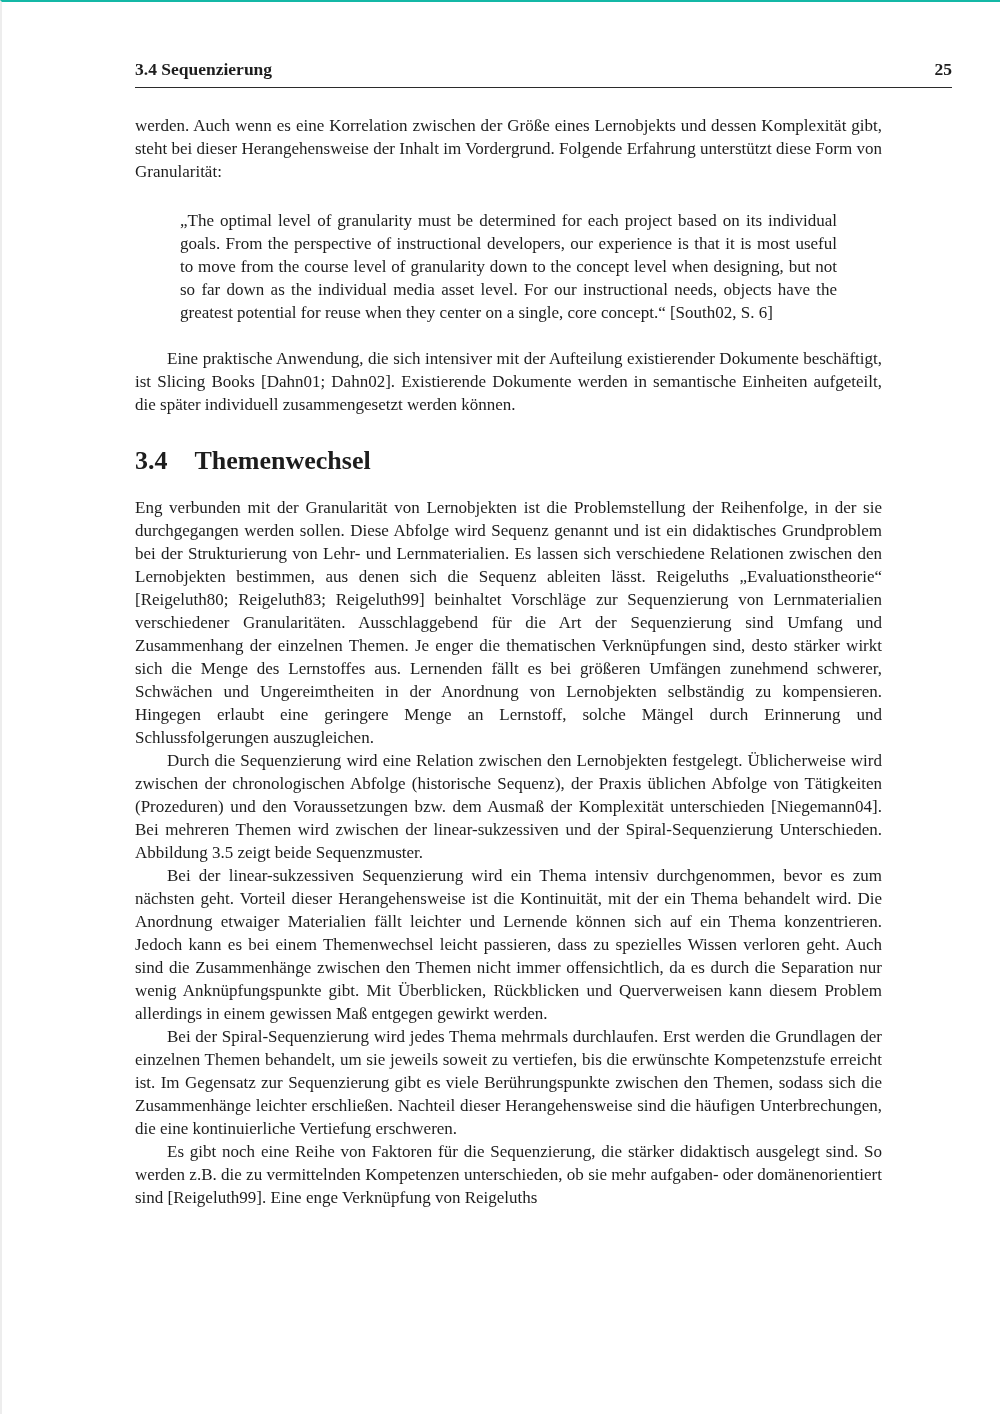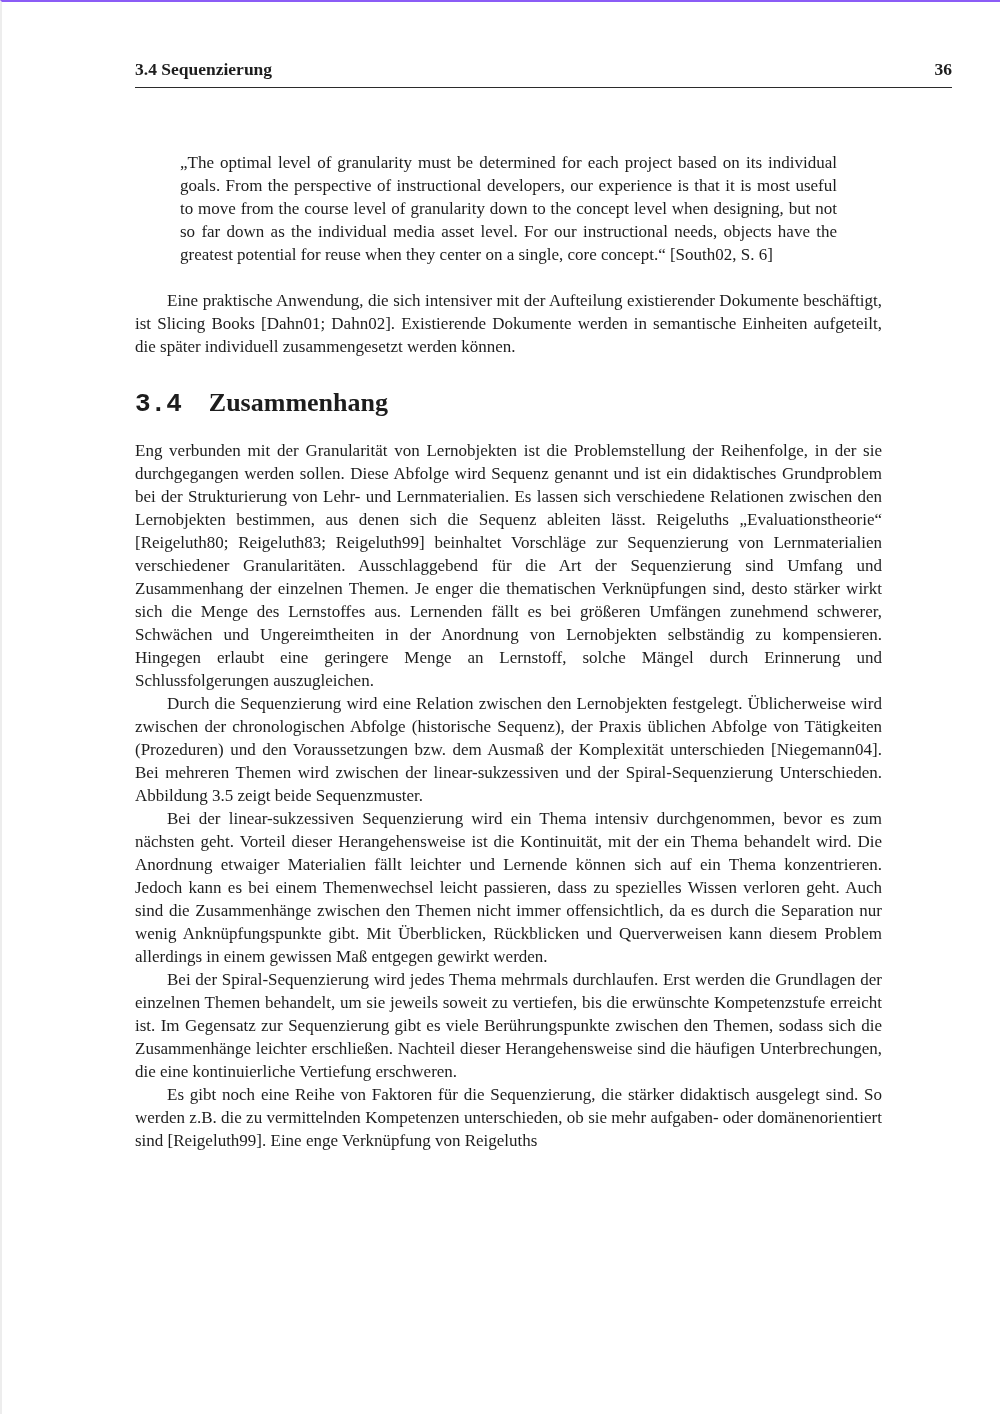--- a/index.html
+++ b/index.html
@@ -9,21 +9,21 @@
     background: #ffffff;
     color: #1d1d1d;
     font-family: "Liberation Serif", "DejaVu Serif", serif;
     position: relative;
     overflow: hidden;
   }
   .page {
     position: absolute;
     inset: 0;
     border-left: 2px solid #ededed;
-    border-top: 2px solid #8b5cf6;
+    border-top: 2px solid #14b8a6;
     box-sizing: border-box;
   }
   
   .running-header {
     position: absolute;
     left: 133px;
     top: 57px;
     width: 817px;
     display: flex;
     justify-content: space-between;
@@ -42,49 +42,50 @@
     width: 747px;
     font-size: 17px;
     line-height: 23px;
     text-align: justify;
     hyphens: auto;
     -webkit-hyphens: auto;
   }
   p.para { margin: 0; }
   p.para.indent { text-indent: 32px; }
   blockquote.quote {
-    margin: 37px 45px 23px 45px;
+    margin: 26px 45px 23px 45px;
     text-align: justify;
   }
   h2.section-heading {
     font-size: 26px;
     line-height: 30px;
     font-weight: bold;
     margin: 30px 0 20px 0;
     text-align: left;
     text-indent: 0;
   }
-  h2 .sec-num { margin-right: 27px; font-family: Liberation Mono, monospace; }
+  h2 .sec-num { margin-right: 27px; }
   .b { font-weight: normal; }
   .i { }
 </style>
 </head>
 <body>
 
 <div class="page">
 
   <header class="running-header">
     <span>3.4 Sequenzierung</span>
-    <span>36</span>
+    <span>25</span>
   </header>
 
   <main class="content">
+      <p class="para"><span>werden. Auch wenn es eine Korrelation zwischen der Größe eines Lernobjekts und dessen Komplexität gibt, steht bei dieser Herangehensweise der Inhalt im Vordergrund. Folgende Erfahrung unterstützt diese Form von Granularität:</span></p>
       <blockquote class="quote" lang="en"><span>„The optimal level of granularity must be determined for each project based on its individual goals. From the perspective of instructional developers, our experience is that it is most useful to move from the course level of granularity down to the concept level when designing, but not so far down as the individual media asset level. For our instructional needs, objects have the greatest potential for reuse when they center on a single, core concept.“ [South02, S. 6]</span></blockquote>
       <p class="para indent"><span>Eine praktische Anwendung, die sich intensiver mit der Aufteilung existierender Dokumente beschäftigt, ist </span><span class="i">Slicing Books</span><span> [Dahn01; Dahn02]. Existierende Dokumente werden in semantische Einheiten aufgeteilt, die später individuell zusammengesetzt werden können.</span></p>
-      <h2 class="section-heading"><span class="sec-num">3.4</span><span>Zusammenhang</span></h2>
+      <h2 class="section-heading"><span class="sec-num">3.4</span><span>Themenwechsel</span></h2>
       <p class="para"><span>Eng verbunden mit der Granularität von Lernobjekten ist die Problemstellung der Reihenfolge, in der sie durchgegangen werden sollen. Diese Abfolge wird </span><span class="b">Sequenz</span><span> genannt und ist ein didaktisches Grundproblem bei der Strukturierung von Lehr- und Lernmaterialien. Es lassen sich verschiedene Relationen zwischen den Lernobjekten bestimmen, aus denen sich die Sequenz ableiten lässt. Reigeluths „Evaluationstheorie“ [Reigeluth80; Reigeluth83; Reigeluth99] beinhaltet Vorschläge zur Sequenzierung von Lernmaterialien verschiedener Granularitäten. Ausschlaggebend für die Art der Sequenzierung sind Umfang und Zusammenhang der einzelnen Themen. Je enger die thematischen Verknüpfungen sind, desto stärker wirkt sich die Menge des Lernstoffes aus. Lernenden fällt es bei größeren Umfängen zunehmend schwerer, Schwächen und Ungereimtheiten in der Anordnung von Lernobjekten selbständig zu kompensieren. Hingegen erlaubt eine geringere Menge an Lernstoff, solche Mängel durch Erinnerung und Schlussfolgerungen auszugleichen.</span></p>
       <p class="para indent"><span>Durch die Sequenzierung wird eine Relation zwischen den Lernobjekten festgelegt. Üblicherweise wird zwischen der chronologischen Abfolge (historische Sequenz), der Praxis üblichen Abfolge von Tätigkeiten (Prozeduren) und den Voraussetzungen bzw. dem Ausmaß der Komplexität unterschieden [Niegemann04]. Bei mehreren Themen wird zwischen der </span><span class="b">linear-sukzessiven</span><span> und der </span><span class="b">Spiral-Sequenzierung</span><span> Unterschieden. Abbildung 3.5 zeigt beide Sequenzmuster.</span></p>
       <p class="para indent"><span>Bei der linear-sukzessiven Sequenzierung wird ein Thema intensiv durchgenommen, bevor es zum nächsten geht. Vorteil dieser Herangehensweise ist die Kontinuität, mit der ein Thema behandelt wird. Die Anordnung etwaiger Materialien fällt leichter und Lernende können sich auf ein Thema konzentrieren. Jedoch kann es bei einem Themenwechsel leicht passieren, dass zu spezielles Wissen verloren geht. Auch sind die Zusammenhänge zwischen den Themen nicht immer offensichtlich, da es durch die Separation nur wenig Anknüpfungspunkte gibt. Mit Überblicken, Rückblicken und Querverweisen kann diesem Problem allerdings in einem gewissen Maß entgegen gewirkt werden.</span></p>
       <p class="para indent"><span>Bei der Spiral-Sequenzierung wird jedes Thema mehrmals durchlaufen. Erst werden die Grundlagen der einzelnen Themen behandelt, um sie jeweils soweit zu vertiefen, bis die erwünschte Kompetenzstufe erreicht ist. Im Gegensatz zur Sequenzierung gibt es viele Berührungspunkte zwischen den Themen, sodass sich die Zusammenhänge leichter erschließen. Nachteil dieser Herangehensweise sind die häufigen Unterbrechungen, die eine kontinuierliche Vertiefung erschweren.</span></p>
       <p class="para indent"><span>Es gibt noch eine Reihe von Faktoren für die Sequenzierung, die stärker didaktisch ausgelegt sind. So werden z.B. die zu vermittelnden Kompetenzen unterschieden, ob sie mehr aufgaben- oder domänenorientiert sind [Reigeluth99]. Eine enge Verknüpfung von Reigeluths</span></p>
     </main>
 
 </div>
 
 </body></html>

